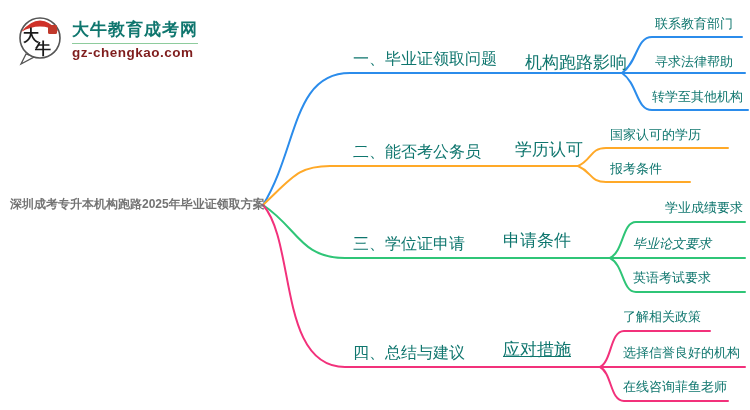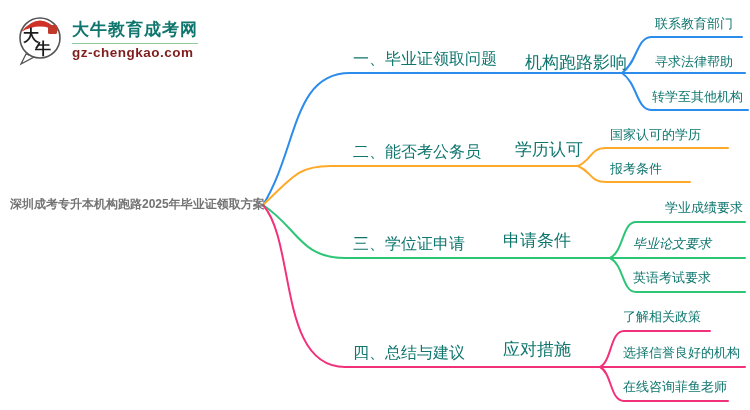--- a/index.html
+++ b/index.html
@@ -84,18 +84,18 @@
   <div class="label leaf-label" style="left:610px;top:128px;">国家认可的学历</div>
   <div class="label leaf-label" style="left:610px;top:162px;">报考条件</div>
 
   <div class="label topic-label" style="left:353px;top:235px;">三、学位证申请</div>
   <div class="label sub-label" style="left:503px;top:231px;">申请条件</div>
   <div class="label leaf-label" style="left:633px;top:201px;margin-left:32px;">学业成绩要求</div>
   <div class="label leaf-label" style="left:633px;top:237px;font-style:italic;">毕业论文要求</div>
   <div class="label leaf-label" style="left:633px;top:271px;">英语考试要求</div>
 
   <div class="label topic-label" style="left:353px;top:344px;">四、总结与建议</div>
-  <div class="label sub-label" style="left:503px;top:340px;">应对措施</div>
+  <div class="label sub-label" style="left:503px;top:340px;text-decoration:underline;">应对措施</div>
   <div class="label leaf-label" style="left:623px;top:310px;">了解相关政策</div>
   <div class="label leaf-label" style="left:623px;top:346px;">选择信誉良好的机构</div>
   <div class="label leaf-label" style="left:623px;top:380px;">在线咨询菲鱼老师</div>
 
 </div>
 
 </body></html>

